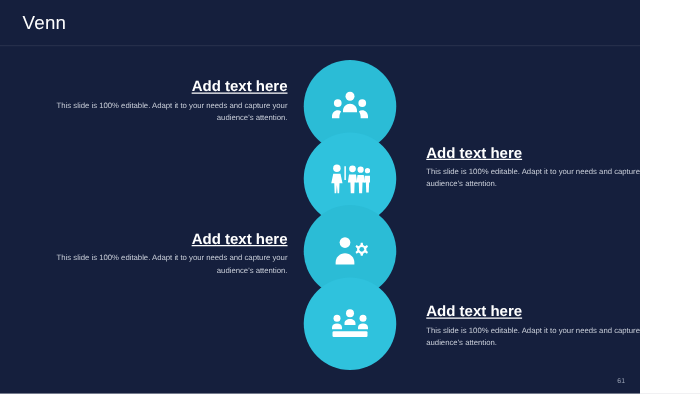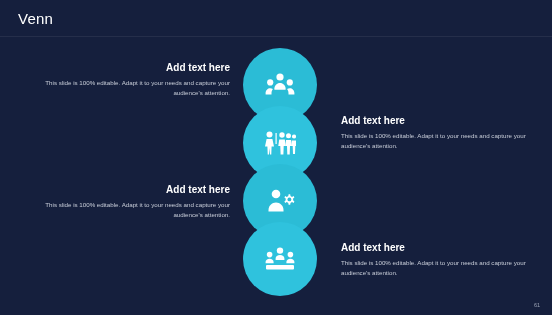--- a/index.html
+++ b/index.html
@@ -5,21 +5,21 @@
   html, body {
     margin: 0;
     padding: 0;
     background: #ffffff;
   }
   body {
     font-family: "Liberation Sans", sans-serif;
   }
   #slide {
     position: relative;
-    width: 552px;
+    width: 512px;
     height: 315px;
     background: #151f3d;
     overflow: hidden;
   }
   #title {
     position: absolute;
     left: 18px;
     top: 10px;
     font-size: 15px;
     color: #ffffff;
@@ -41,25 +41,26 @@
     justify-content: center;
   }
   .c1 { width: 74px; height: 74px; left: 243px; top: 48px;  background: #2bbcd6; }
   .c2 { width: 74px; height: 74px; left: 243px; top: 106px; background: #2fc2dd; }
   .c3 { width: 74px; height: 74px; left: 243px; top: 164px; background: #2bbcd6; }
   .c4 { width: 74px; height: 74px; left: 243px; top: 222px; background: #2fc2dd; }
   .circle svg { display: block; }
 
   .txtblock { position: absolute; width: 186px; }
   .txtblock .hd {
-    font-size: 10px;
+    font-size: 12px;
     font-weight: bold;
     color: #ffffff;
     margin-bottom: 4px;
     line-height: 1.2;
+    text-decoration: underline;
   }
   .txtblock .bd {
     font-size: 6.2px;
     color: #c8cdd8;
     line-height: 1.55;
   }
   .ta-right { text-align: right; }
   .ta-left  { text-align: left; }
 
   .b1 { left: 44px;  top: 62px;  }

